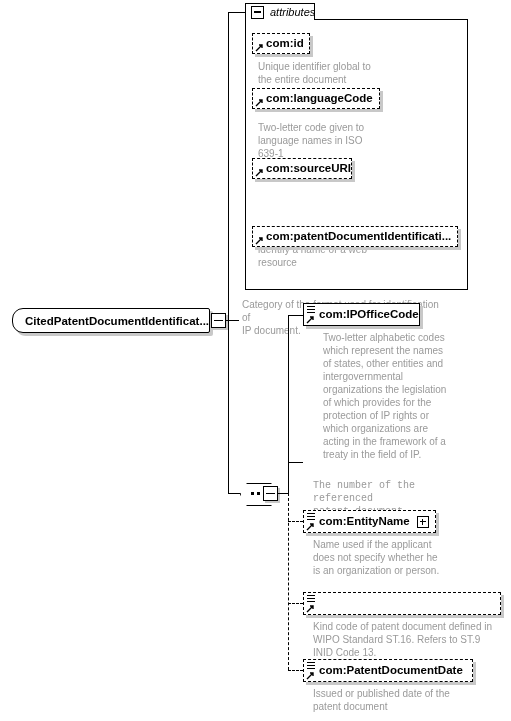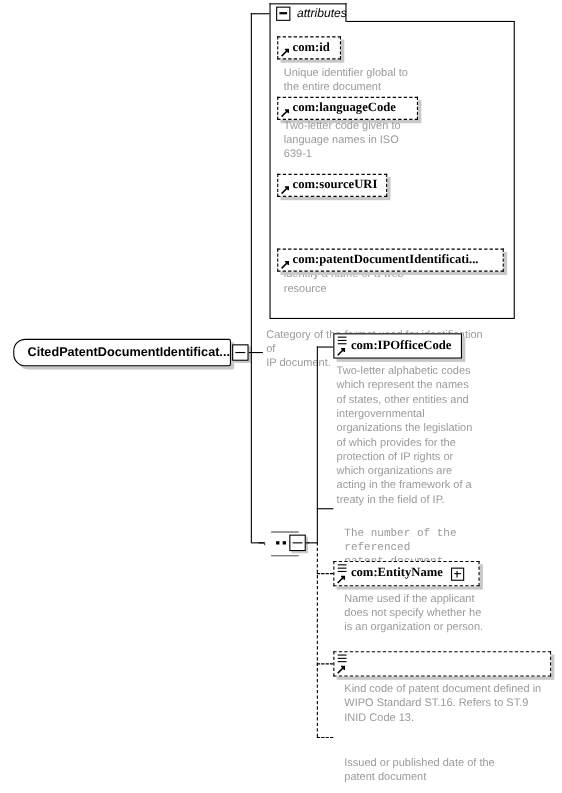--- a/index.html
+++ b/index.html
@@ -80,21 +80,20 @@
     background:#fff;
     display:flex;align-items:center;
     box-shadow:3px 3px 0 #c8c8c8;
     white-space:nowrap;
   }
   .node.solid{border:1.5px solid #000;}
   .node.dashed{border:1.5px dashed #000;}
   .node .label{
     font-size:11.5px;font-weight:bold;color:#000;
     line-height:1;
-    font-family:Liberation Serif, serif;
   }
   .node.attr .label{padding-left:13px;}
   .node.elem .label{padding-left:15px;}
 
   
   .lines-icon{
     position:absolute;left:3px;top:2px;width:8px;height:7px;
   }
   .lines-icon i{
     position:absolute;left:0;width:8px;height:1px;background:#000;display:block;
@@ -195,21 +194,21 @@
 the entire document</div>
 
   <div class="node attr dashed" style="left:252px;top:88px;width:128px;height:21px;">
     <span class="arrow-icon">
       <svg width="9" height="9" viewBox="0 0 9 9">
           <path d="M1 8 L7 2 M4 2 L7 2 L7 5" stroke="#000" stroke-width="1.4" fill="none"></path>
         </svg>
     </span>
     <span class="label">com:languageCode</span>
   </div>
-  <div class="desc" style="left:258px;top:108px;width:190px;">Two-letter code given to
+  <div class="desc" style="left:258px;top:121px;width:190px;">Two-letter code given to
 language names in ISO
 639-1</div>
 
   <div class="node attr dashed" style="left:252px;top:158px;width:100px;height:21px;">
     <span class="arrow-icon">
       <svg width="9" height="9" viewBox="0 0 9 9">
           <path d="M1 8 L7 2 M4 2 L7 2 L7 5" stroke="#000" stroke-width="1.4" fill="none"></path>
         </svg>
     </span>
     <span class="label">com:sourceURI</span>
@@ -253,21 +252,21 @@
         <i></i>
         <i></i>
       </span>
     <span class="arrow-icon">
       <svg width="9" height="9" viewBox="0 0 9 9">
           <path d="M1 8 L7 2 M4 2 L7 2 L7 5" stroke="#000" stroke-width="1.4" fill="none"></path>
         </svg>
     </span>
     <span class="label">com:IPOfficeCode</span>
   </div>
-  <div class="desc" style="left:306px;top:331px;width:150px;">Two-letter alphabetic codes
+  <div class="desc" style="left:323px;top:331px;width:150px;">Two-letter alphabetic codes
 which represent the names
 of states, other entities and
 intergovernmental
 organizations the legislation
 of which provides for the
 protection of IP rights or
 which organizations are
 acting in the framework of a
 treaty in the field of IP.</div>
 
@@ -305,16 +304,29 @@
       <svg width="9" height="9" viewBox="0 0 9 9">
           <path d="M1 8 L7 2 M4 2 L7 2 L7 5" stroke="#000" stroke-width="1.4" fill="none"></path>
         </svg>
     </span>
   </div>
   <div class="desc" style="left:313px;top:620px;width:195px;">Kind code of patent document defined in
 WIPO Standard ST.16. Refers to ST.9
 INID Code 13.</div>
 
   <div class="dline-h" style="left:288px;top:670px;width:15px;"></div>
+  <div class="node elem dashed" style="left:303px;top:659px;width:170px;height:23px;">
+    <span class="lines-icon">
+        <i></i>
+        <i></i>
+        <i></i>
+      </span>
+    <span class="arrow-icon">
+      <svg width="9" height="9" viewBox="0 0 9 9">
+          <path d="M1 8 L7 2 M4 2 L7 2 L7 5" stroke="#000" stroke-width="1.4" fill="none"></path>
+        </svg>
+    </span>
+    <span class="label">com:PatentDocumentDate</span>
+  </div>
   <div class="desc" style="left:313px;top:687px;width:180px;">Issued or published date of the
 patent document</div>
 
 </div>
 
 </body></html>

